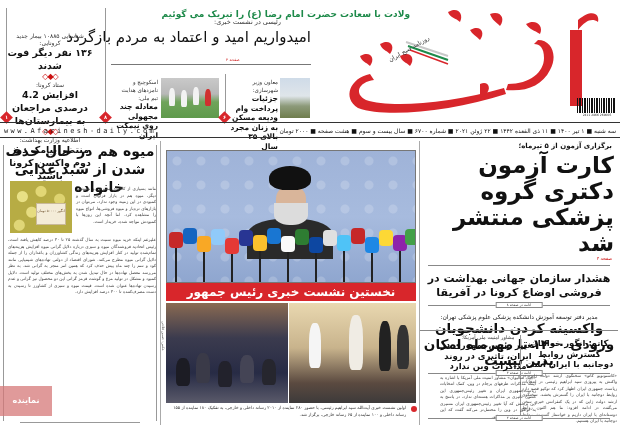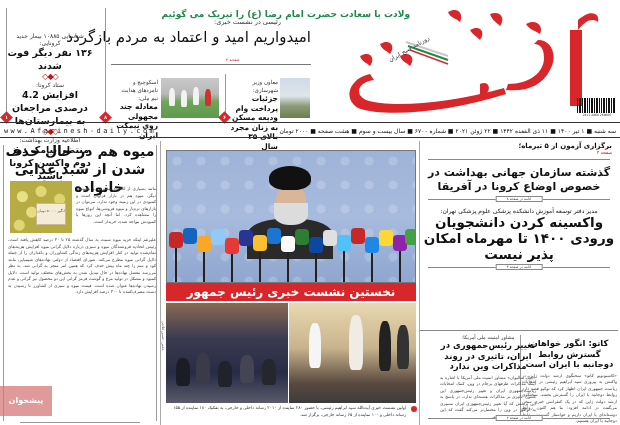--- a/index.html
+++ b/index.html
@@ -183,23 +183,24 @@
     <span>۶</span>
   </div>
 
 <div id="dateline-rule-top" class="abs"></div>
 <div id="site-url" class="abs">www.Afarinesh-daily.com</div>
 <div id="dateline" class="abs">سه شنبه ■ ۱ تیر ۱۴۰۰ ■ ۱۱ ذی القعده ۱۴۴۲ ■ ۲۲ ژوئن ۲۰۲۱ ■ شماره ۶۷۰۰ ■ سال بیست و سوم ■ هشت صفحه ■ ۲۰۰۰ تومان</div>
 <div id="dateline-rule-bot" class="abs"></div>
 
 <div id="col-right" class="abs">
   <div id="kicker-right">برگزاری آزمون از ۵ تیرماه؛</div>
+  <div id="head-right">کارت آزمون دکتری گروه پزشکی منتشر شد</div>
   <div class="cont-tag">صفحه ۳</div>
   <div class="dash-rule" style="margin-top:4px;"></div>
-  <div id="who-head">گذشته سازمان جهانی بهداشت در خصوص اوضاع کرونا در آفریقا</div>
+  <div id="who-head">هشدار سازمان جهانی بهداشت در فروشی اوضاع کرونا در آفریقا</div>
   <div class="dash-rule" style="margin-top:5px;">
       <span class="cont-box">ادامه در صفحه ۸</span>
     </div>
   <div id="vacc-kicker">مدیر دفتر توسعه آموزش دانشکده پزشکی علوم پزشکی تهران:</div>
   <div id="vacc-head">واکسینه کردن دانشجویان ورودی ۱۴۰۰ تا مهرماه امکان پذیر نیست</div>
   <div class="dash-rule" style="margin-top:5px;">
       <span class="cont-box">ادامه در صفحه ۳</span>
     </div>
 
   <div id="bottom-right-wrap">
@@ -276,15 +277,15 @@
 </div>
 
 <div id="col-left" class="abs">
   <div id="left-vline-l"></div>
   <div id="left-vline-r"></div>
   <div id="head-left">میوه هم در حال حذف شدن از سبد غذایی خانواده است</div>
   <div id="fruit-photo"></div>
   <div id="fruit-tag">انگور ۵۰۰۰۰ تومان</div>
   <div id="left-body-1" class="body-text">مانند بسیاری از کالاهای مصرفی و معیشتی دیگر، میوه هم در بازار فراوان است و کمبودی در این زمینه وجود ندارد، می‌توان در بازارهای تره‌بار و میوه فروشی‌ها، انواع میوه را مشاهده کرد. اما آنچه این روزها با کمبودش مواجه شده، خریدار است.</div>
   <div id="left-body-2" class="body-text">علیرغم اینکه خرید میوه نسبت به سال گذشته ۲۵ تا ۳۰ درصد کاهش یافته است، رئیس اتحادیه فروشندگان میوه و سبزی درباره دلایل گرانی میوه افزایش هزینه‌های تمام‌شده تولید در کنار افزایش هزینه‌های زندگی کشاورزان و باغداران را از جمله دلایل گرانی میوه مطرح می‌کند. شورای اقتصاد از دولتی تهاده‌های شیمیایی مانند کود و سم را چند ماه پیش حذف کرد که همین امر منجر به گرانی شد. به نظر می‌رسد معضل تهاده‌ها در حال تبدیل شدن به بخش‌های مختلف تولید است. دلایل کمبود و مشکل در تولید مرغ و گوشت قرمز گرانی این دو محصول نیز گرانی و عدم رسیدن تهاده‌ها عنوان شده است. قیمت میوه و سبزی از کشاورز تا رسیدن به دست مصرف‌کننده تا ۳۰۰ درصد افزایش دارد.</div>
-  <div id="watermark">پیشخوان</div>
+  <div id="watermark">نماینده</div>
   <div id="left-bottom-rule"></div>
 </div>
 
 </body></html>

